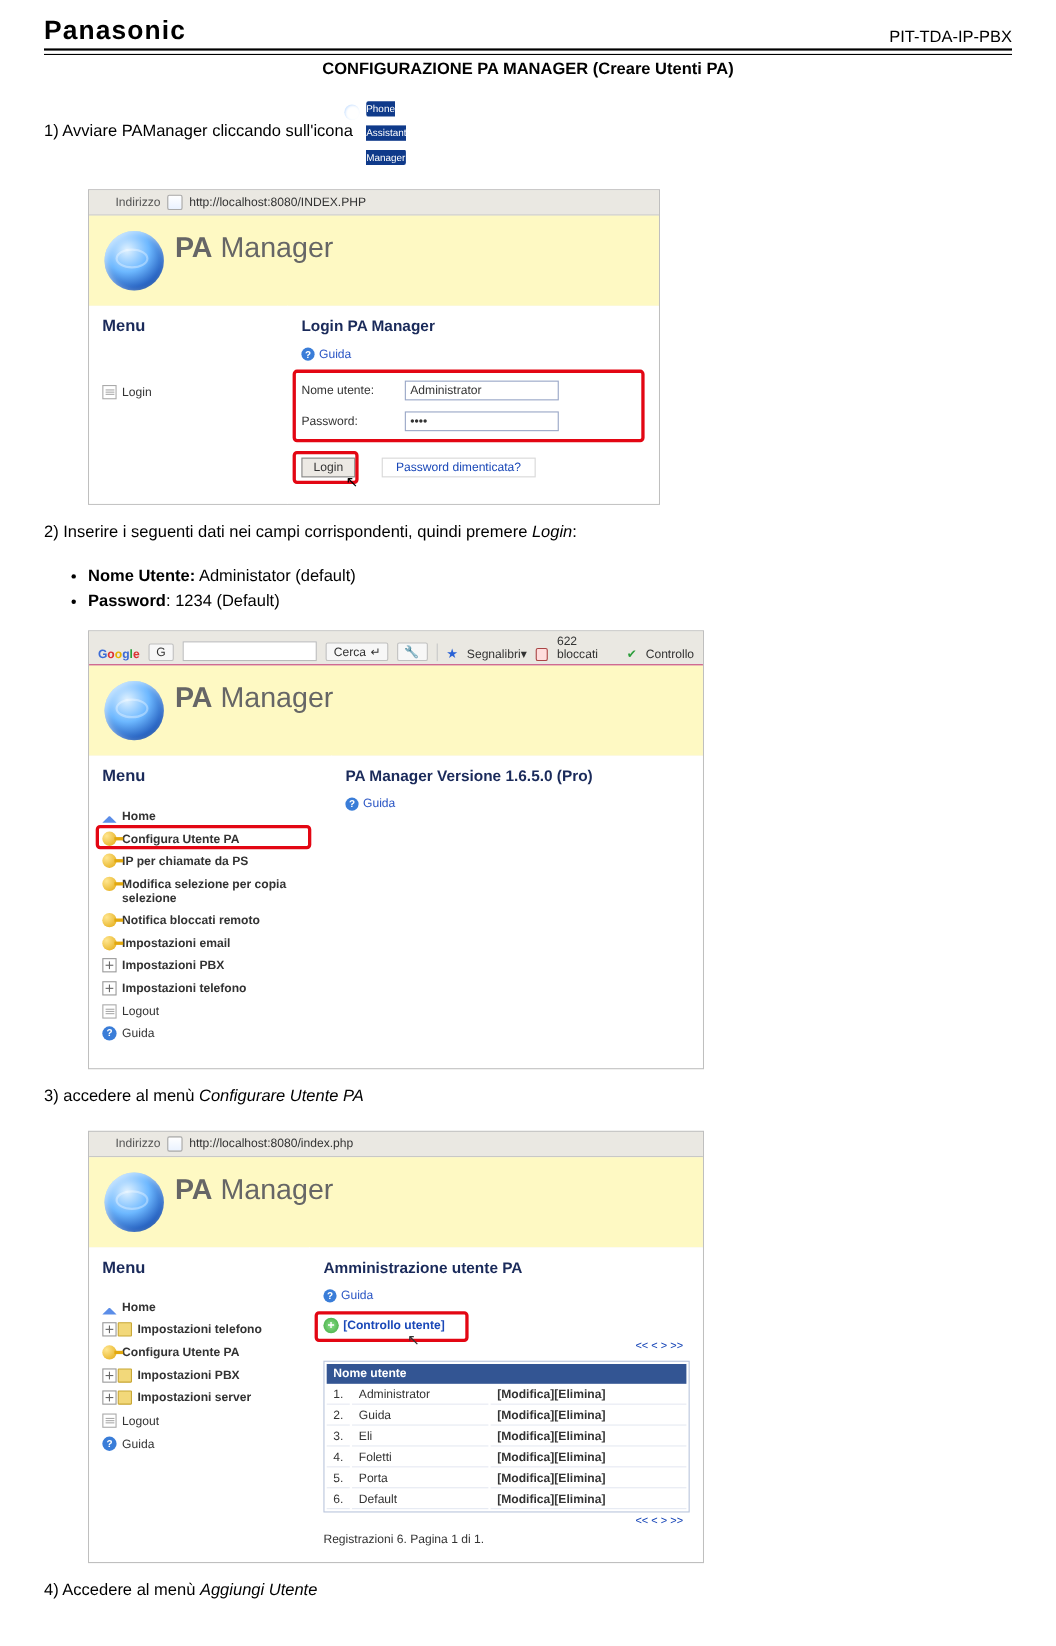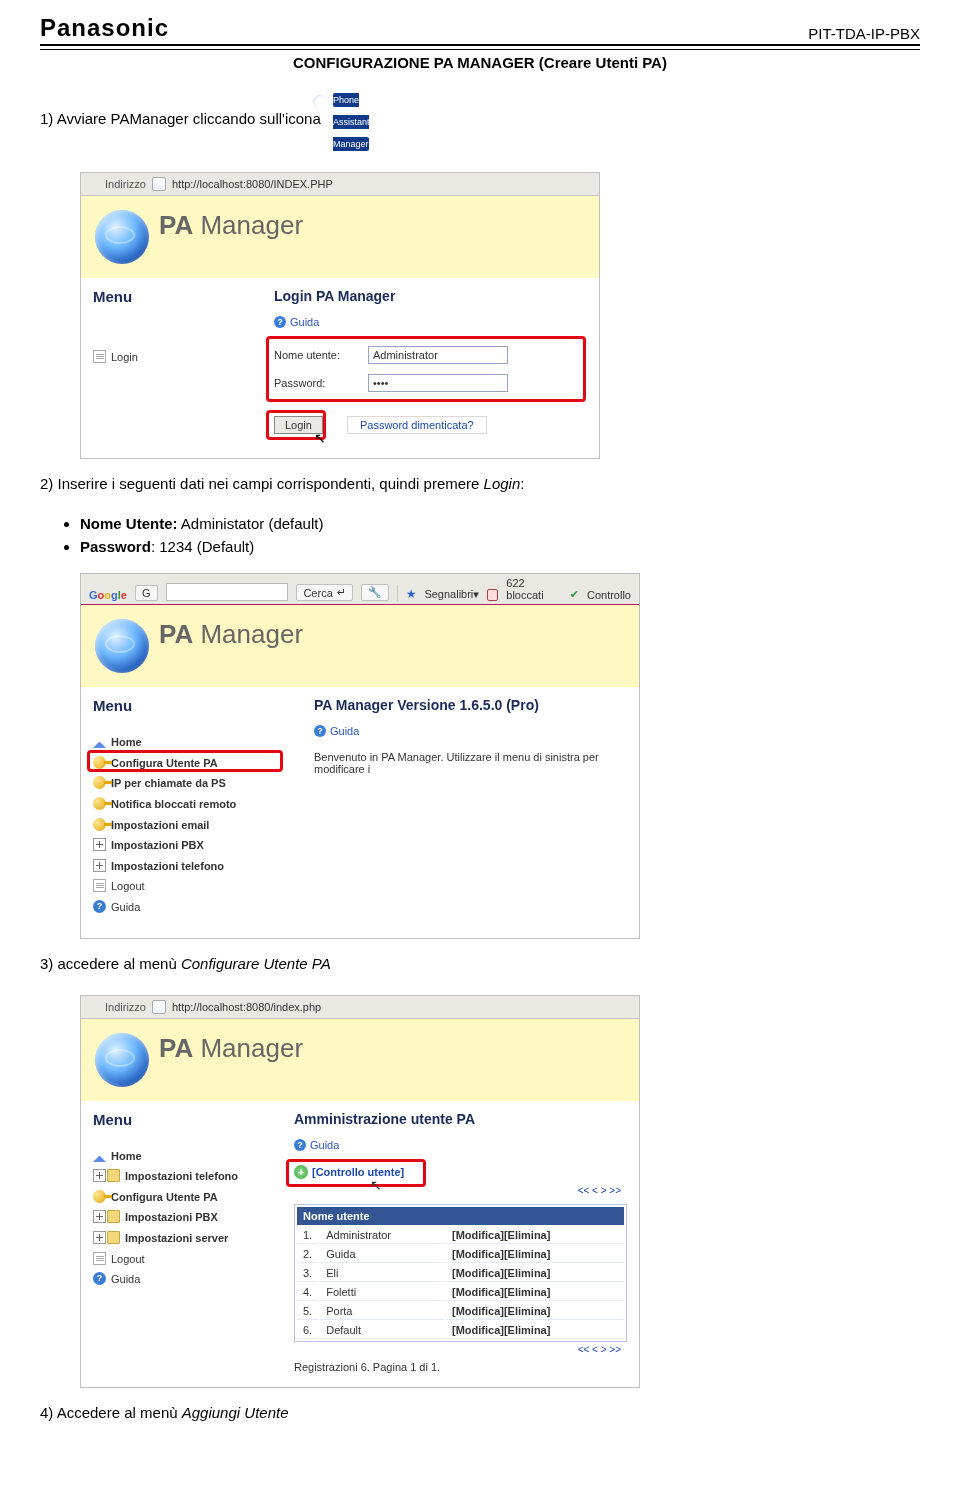--- a/index.html
+++ b/index.html
@@ -305,34 +305,34 @@
   <div class="col-wrap">
     <div class="col-left" style="width:220px;position:relative;">
       <div class="menu-title">Menu</div>
       <div style="height:4px"></div>
       <div class="menu-line bold"><span class="ic ic-home"></span><span>Home</span></div>
       <div style="position:relative;">
         <div class="menu-line bold"><span class="ic ic-key"></span><span>Configura Utente PA</span></div>
         <div class="red-box" style="left:-6px;top:-3px;width:196px;height:22px;"></div>
       </div>
       <div class="menu-line bold"><span class="ic ic-key"></span><span>IP per chiamate da PS</span></div>
+      <div class="menu-line bold"><span class="ic ic-key"></span><span>Modifica selezione per copia selezione</span></div>
       <div class="menu-line bold"><span class="ic ic-key"></span><span>Notifica bloccati remoto</span></div>
       <div class="menu-line bold"><span class="ic ic-key"></span><span>Impostazioni email</span></div>
       <div class="menu-line bold"><span class="ic ic-box"></span><span>Impostazioni PBX</span></div>
       <div class="menu-line bold"><span class="ic ic-box"></span><span>Impostazioni telefono</span></div>
       <div class="menu-line"><span class="ic ic-doc"></span><span>Logout</span></div>
       <div class="menu-line"><span class="ic ic-help"></span><span>Guida</span></div>
     </div>
     <div class="col-right">
       <div class="box-title">PA Manager Versione 1.6.5.0 (Pro)</div>
       <div class="guide-link">
         <span class="ic ic-help"></span>
         <span>Guida</span>
       </div>
-      <p class="p-small">Benvenuto in PA Manager. Utilizzare il menu di sinistra per modificare i</p>
       <div style="height:12px"></div>
     </div>
   </div>
 </div>
 
 <div class="body-text">
   <span>3)   accedere al menù </span><em>Configurare Utente PA</em>
 </div>
 
 <div class="shot" style="width:560px;margin-left:40px;">

